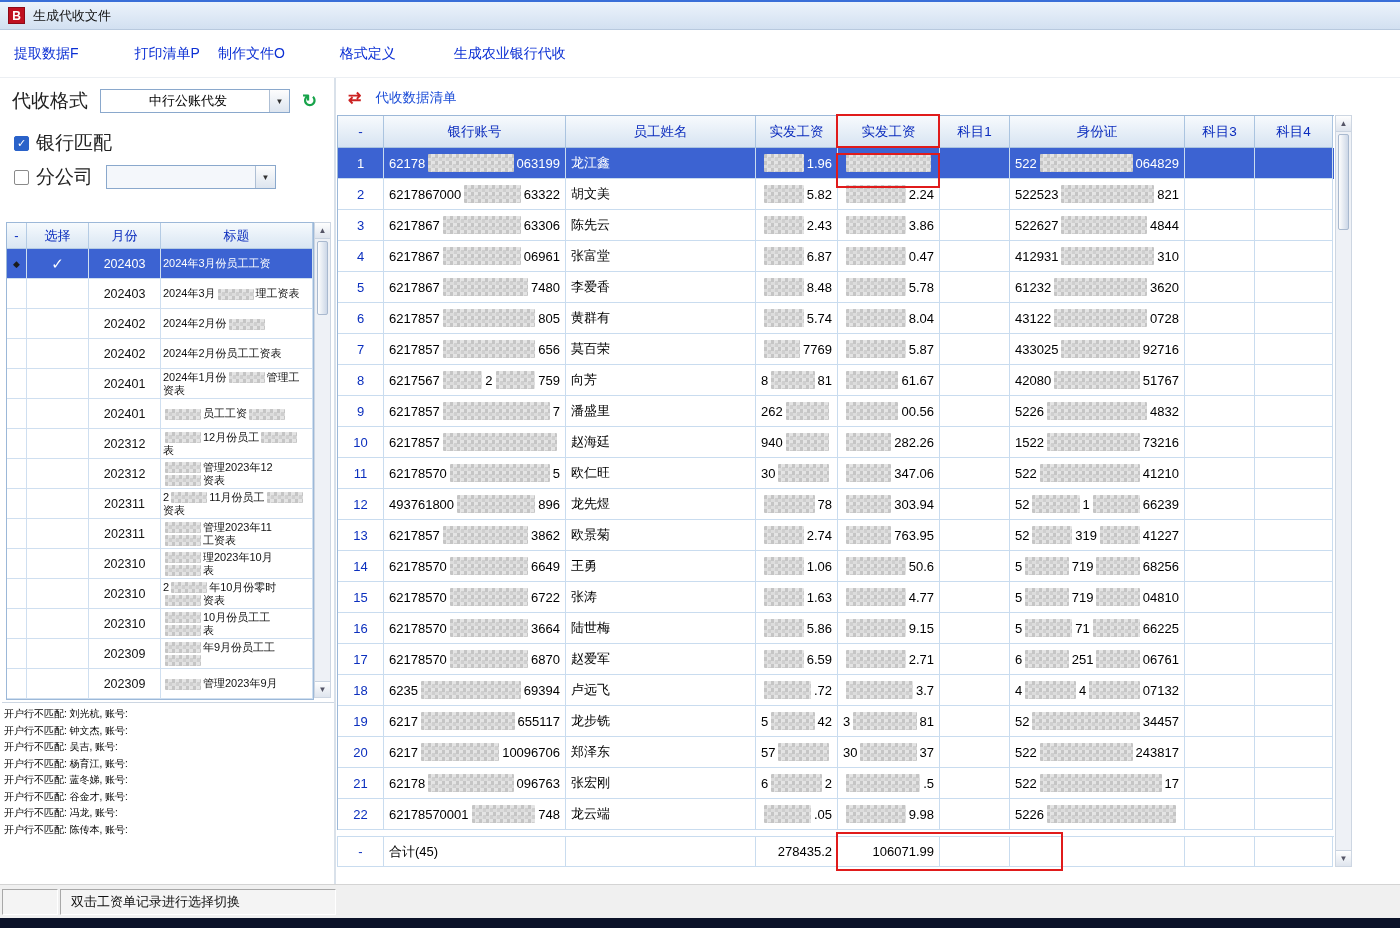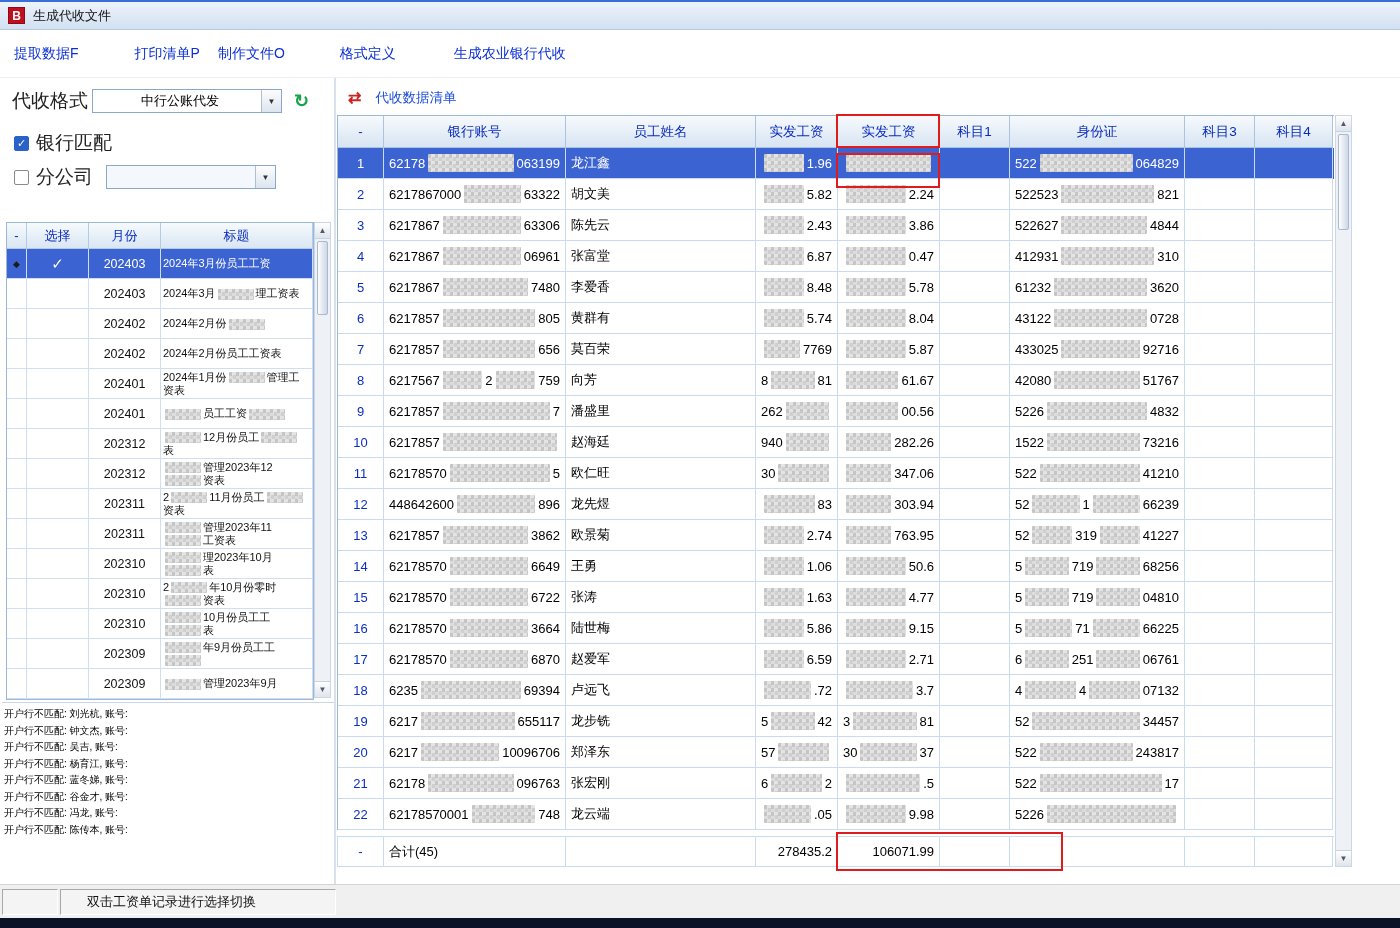--- a/index.html
+++ b/index.html
@@ -23,21 +23,21 @@
   .menu-item:nth-child(3){ margin-right:55px; }
   .menu-item:nth-child(4){ margin-right:58px;text-align:center; }
 
   .vsep { position:absolute; left:334px; top:78px; width:2px; height:806px; background:#d9e1ea; }
 
   
   .fmt-row { position:absolute; left:12px; top:88px; display:flex; align-items:center; }
   .lbl { font-size:19px; color:#222; }
   .combo { height:24px; border:1px solid #8aa8cc; background:#fff; display:flex; align-items:center;
     justify-content:space-between; font-size:13px; padding-left:6px; }
-  .combo-fmt { width:190px; margin-left:4px;padding-left:48px; }
+  .combo-fmt { width:190px; margin-left:12px;padding-left:48px; }
   .combo-btn { width:20px; height:22px; background:linear-gradient(#fdfdfd,#dde5ef);
     border-left:1px solid #aebfd4; display:flex; align-items:center; justify-content:center;
     font-size:8px; color:#333; }
   .refresh { margin-left:12px; color:#17a34a; font-size:18px; font-weight:bold; line-height:1; }
   .chk-row { position:absolute; left:14px; display:flex; align-items:center; gap:7px; }
   .chk-bank { top:130px; }
   .chk-branch { top:164px; }
   .chk { width:15px; height:15px; border:1px solid #8a8a8a; background:#fff; border-radius:2px;
     display:inline-flex; align-items:center; justify-content:center; font-size:11px; }
   .chk.checked { background:#2a62c9; border-color:#2a62c9; color:#fff; }
@@ -73,21 +73,21 @@
   .error-box { position:absolute; left:2px; top:702px; width:332px; height:176px; background:#fff;
     border-top:1px solid #ccd6e2; padding:3px 0 0 2px; overflow:hidden; }
   .error-line { font-size:10px; line-height:16.5px; color:#000; white-space:nowrap; }
 
   
   .statusbar { position:absolute; left:0; top:884px; width:1400px; height:34px; background:#f0f0f0;
     border-top:1px solid #d4d4d4; }
   .sb-cell { position:absolute; top:4px; height:26px; background:#f4f4f4;
     border:1px solid #a8a8a8; border-right-color:#fff; border-bottom-color:#fff; }
   .sb-cell1 { left:2px; width:56px; }
-  .sb-cell2 { left:60px; width:276px; display:flex; align-items:center; padding-left:26px; font-size:13px; color:#111; }
+  .sb-cell2 { left:60px; width:276px; display:flex; align-items:center; padding-left:10px; font-size:13px; color:#111; }
   .bottomstrip { position:absolute; left:0; top:918px; width:1400px; height:10px; background:#0b1228; }
 
   
   .rp-title { position:absolute; left:348px; top:88px; display:flex; align-items:center; gap:14px; }
   .swap-icon { color:#cc2222; font-size:16px; font-weight:bold; }
   .rp-label { font-size:13.5px; color:#1d4ed8; }
 
   .mgrid { position:absolute; left:337px; top:115px; width:997px; background:#fff;
     border-left:1px solid #9cb8d8; border-top:1px solid #9cb8d8; }
   .m-head, .mrow, .m-foot { display:grid; grid-template-columns:46px 182px 190px 82px 102px 70px 175px 70px 78px; }
@@ -654,30 +654,30 @@
           <span>41210</span>
         </div>
         <div class="cell c-sub"></div>
         <div class="cell c-sub"></div>
       </div>
       <div class="mrow">
         <div class="cell c-num">
           <span>12</span>
         </div>
         <div class="cell c-acct">
-          <span>448642600</span>
+          <span>493761800</span>
           <i class="rd"></i>
           <span>896</span>
         </div>
         <div class="cell c-name">
           <span>龙先煜</span>
         </div>
         <div class="cell c-sal">
           <i class="rd"></i>
-          <span>83</span>
+          <span>78</span>
         </div>
         <div class="cell c-sal">
           <i class="rd"></i>
           <span>303.94</span>
         </div>
         <div class="cell c-sub"></div>
         <div class="cell c-id">
           <span>52</span>
           <i class="rd"></i>
           <span>1</span>

